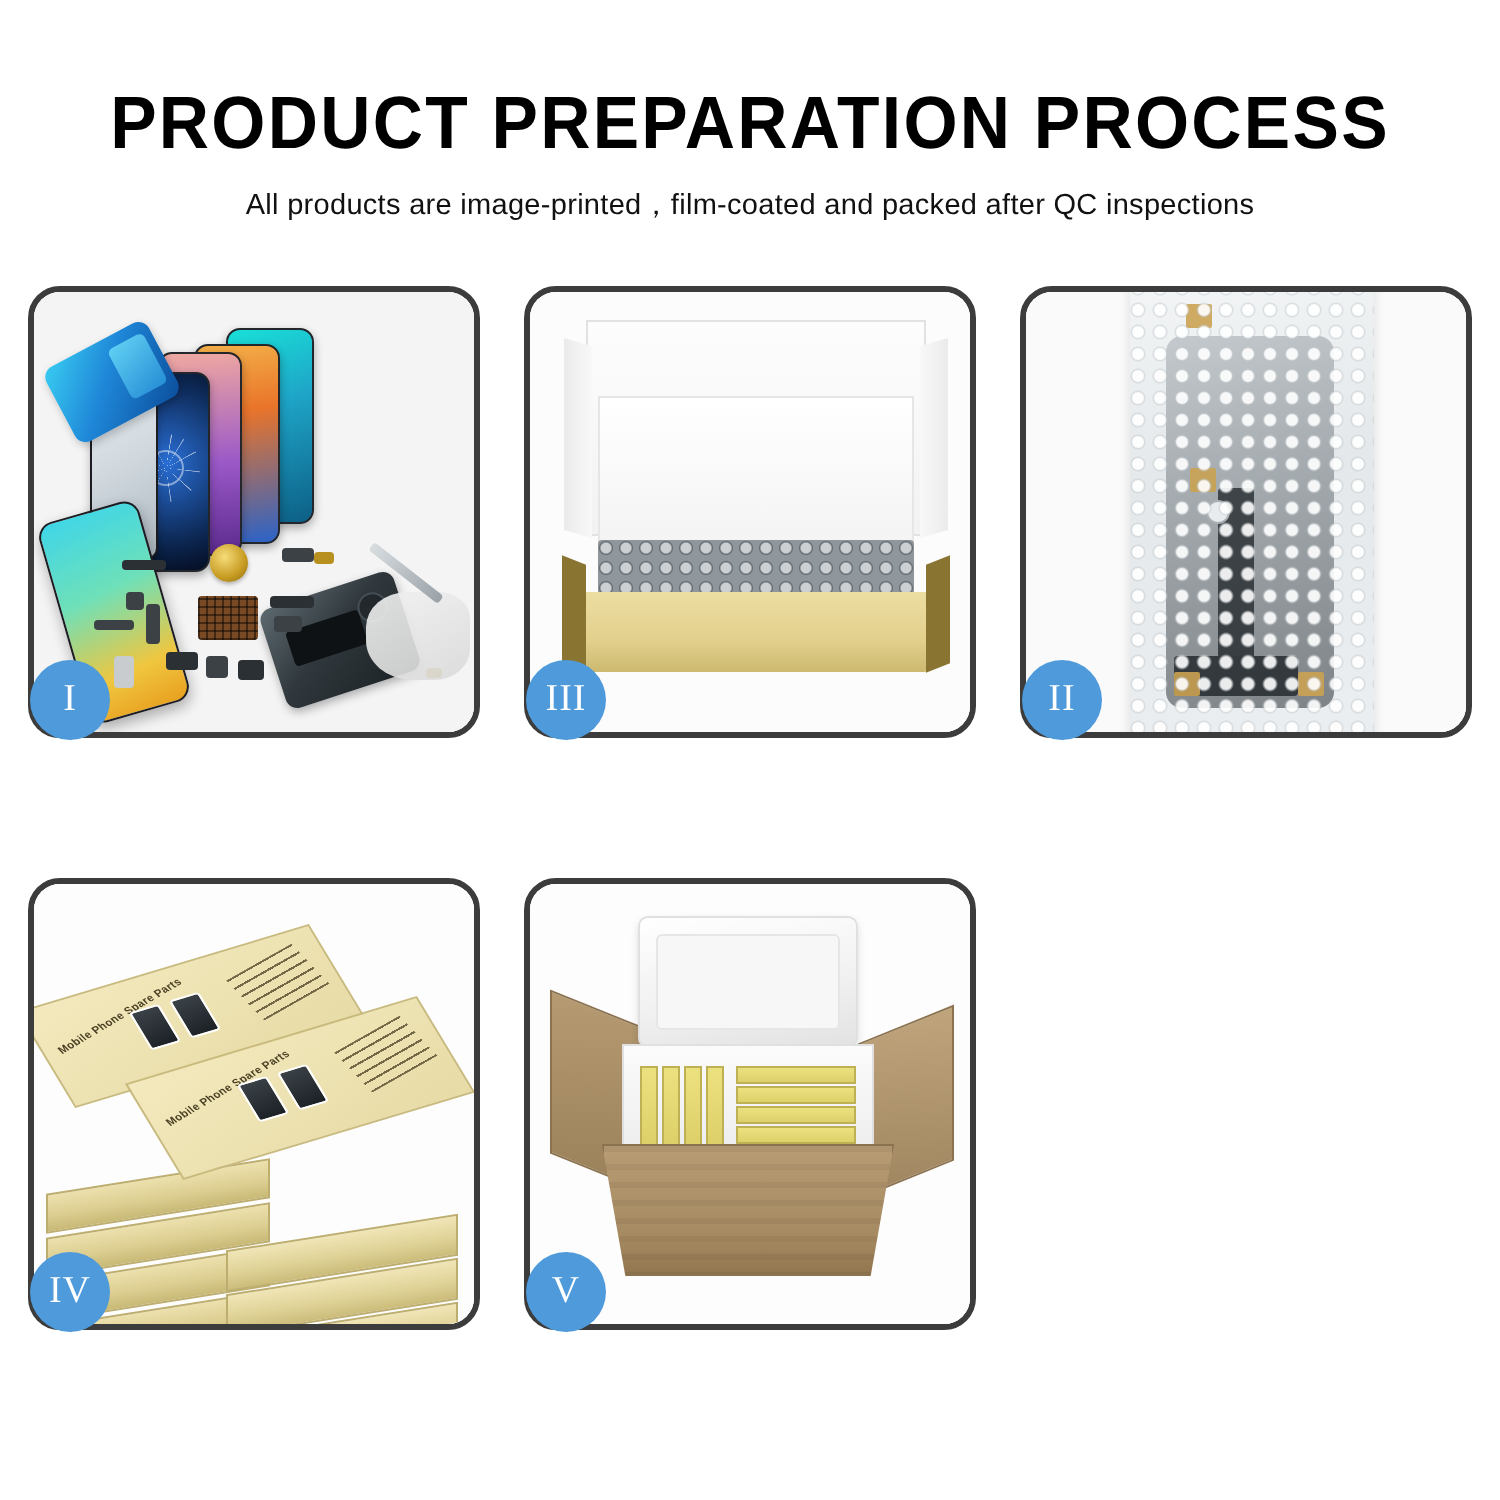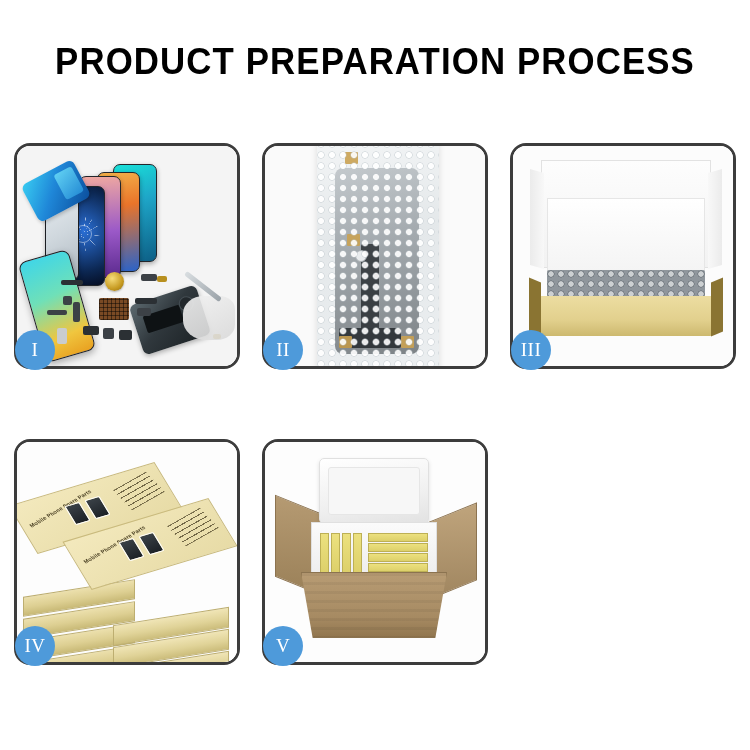--- a/index.html
+++ b/index.html
@@ -387,20 +387,21 @@
     position: absolute; width: 16px; background: #9a8258; opacity: .8;
   }
 </style>
 </head>
 <body>
 
 <div class="page">
 
   <div class="header">
     <div class="page-title">PRODUCT PREPARATION PROCESS</div>
+    <div class="page-subtitle">All products are image-printed，film-coated and packed after QC inspections</div>
   </div>
 
   <div class="grid">
 
     <div class="panel">
       <div class="panel-inner">
         <div class="scene1">
           <div class="ph ph-a"></div>
           <div class="ph ph-b"></div>
           <div class="ph ph-c"></div>
@@ -428,46 +429,46 @@
           <div class="prt g" style="left:196px; top:188px; width:8px;  height:5px;"></div>
           <div class="hand"></div>
           <div class="tweez"></div>
         </div>
       </div>
       <div class="badge">I</div>
     </div>
 
     <div class="panel">
       <div class="panel-inner">
+        <div class="scene3">
+          <div class="lid3"></div>
+          <div class="foam3"></div>
+          <div class="bubble3"></div>
+          <div class="boxfront3"></div>
+        </div>
+      </div>
+      <div class="badge">III</div>
+    </div>
+
+    <div class="panel">
+      <div class="panel-inner">
         <div class="scene2">
           <div class="bagwrap">
             <div class="inner-screen"></div>
             <div class="inner-flex"></div>
             <div class="tab-g" style="left:28px; top:12px;"></div>
             <div class="tab-g" style="left:30px; top:94px;"></div>
             <div class="tab-g" style="left:22px; top:196px;"></div>
             <div class="tab-g" style="left:84px; top:196px;"></div>
             <div class="dot-w" style="left:38px; top:110px;"></div>
             <div class="bubbles"></div>
           </div>
         </div>
       </div>
       <div class="badge">II</div>
-    </div>
-
-    <div class="panel">
-      <div class="panel-inner">
-        <div class="scene3">
-          <div class="lid3"></div>
-          <div class="foam3"></div>
-          <div class="bubble3"></div>
-          <div class="boxfront3"></div>
-        </div>
-      </div>
-      <div class="badge">III</div>
     </div>
 
     <div class="panel">
       <div class="panel-inner">
         <div class="scene4">
 
           <div class="stackL">
             <div class="layer" style="top:74px;"></div>
             <div class="layer" style="top:96px;"></div>
             <div class="layer" style="top:118px;"></div>

